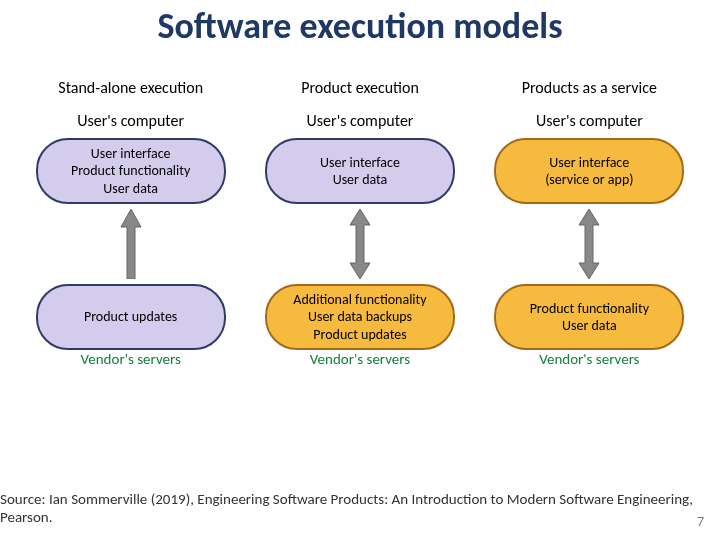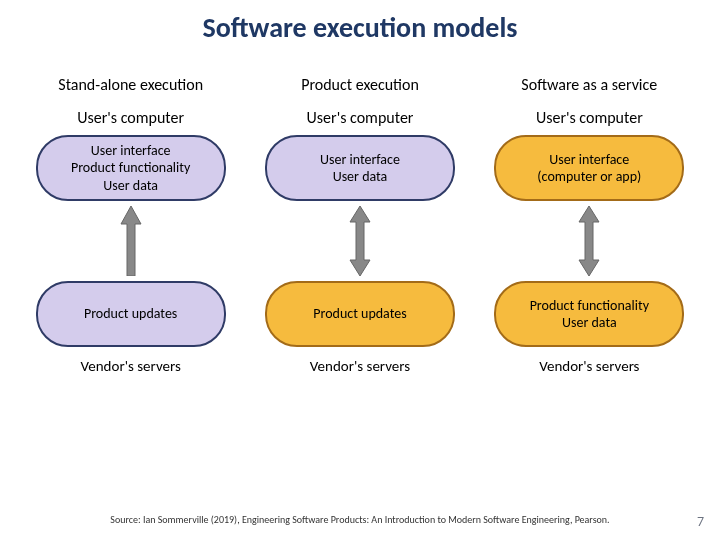--- a/index.html
+++ b/index.html
@@ -7,23 +7,23 @@
     width: 720px;
     height: 540px;
     background: #ffffff;
     font-family: Calibri, Arial, sans-serif;
     position: relative;
     overflow: hidden;
   }
   .title {
     text-align: center;
     color: #1f3864;
-    font-size: 28px;
+    font-size: 36px;
     font-weight: bold;
-    padding-top: 10px;
+    padding-top: 4px;
   }
   .grid {
     display: grid;
     grid-template-columns: 1fr 1fr 1fr;
     column-gap: 8px;
     padding: 30px 20px 0 20px;
   }
   .col {
     display: flex;
     flex-direction: column;
@@ -61,30 +61,29 @@
     border: 2px solid #a36b18;
   }
   .arrow-slot {
     height: 80px;
     display: flex;
     justify-content: center;
     align-items: center;
   }
   .bottom-label {
     font-size: 15px;
-    color: #000000;
-    margin-top: 10px;
+    color: #15803d;
   }
   .source {
     position: absolute;
     bottom: 14px;
     left: 0;
     width: 100%;
-    text-align: center;
-    font-size: 10px;
+    text-align: left;
+    font-size: 15px;
     color: #333;
   }
   .pagenum {
     position: absolute;
     bottom: 10px;
     right: 16px;
     font-size: 14px;
     color: #6b7280;
   }
   svg.arrow { width: 24px; height: 70px; }
@@ -122,31 +121,33 @@
     <div class="box box-purple">
       <span>User interface</span>
       <span>User data</span>
     </div>
     <div class="arrow-slot">
       <svg class="arrow" viewBox="0 0 24 70">
           <polygon class="arrow-fill" points="12,0 22,16 16,16 16,54 22,54 12,70 2,54 8,54 8,16 2,16"></polygon>
         </svg>
     </div>
     <div class="box box-yellow">
+      <span>Additional functionality</span>
+      <span>User data backups</span>
       <span>Product updates</span>
     </div>
     <div class="bottom-label">Vendor's servers</div>
   </div>
 
   <div class="col">
-    <div class="heading">Software as a service</div>
+    <div class="heading">Products as a service</div>
     <div class="subheading">User's computer</div>
     <div class="box box-yellow">
       <span>User interface</span>
-      <span>(computer or app)</span>
+      <span>(service or app)</span>
     </div>
     <div class="arrow-slot">
       <svg class="arrow" viewBox="0 0 24 70">
           <polygon class="arrow-fill" points="12,0 22,16 16,16 16,54 22,54 12,70 2,54 8,54 8,16 2,16"></polygon>
         </svg>
     </div>
     <div class="box box-yellow">
       <span>Product functionality</span>
       <span>User data</span>
     </div>

